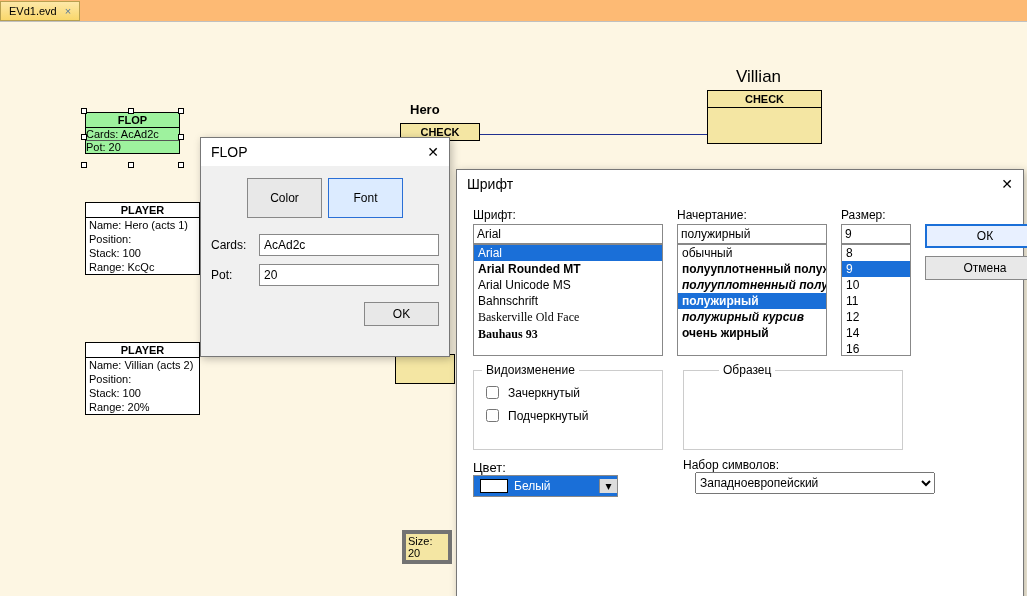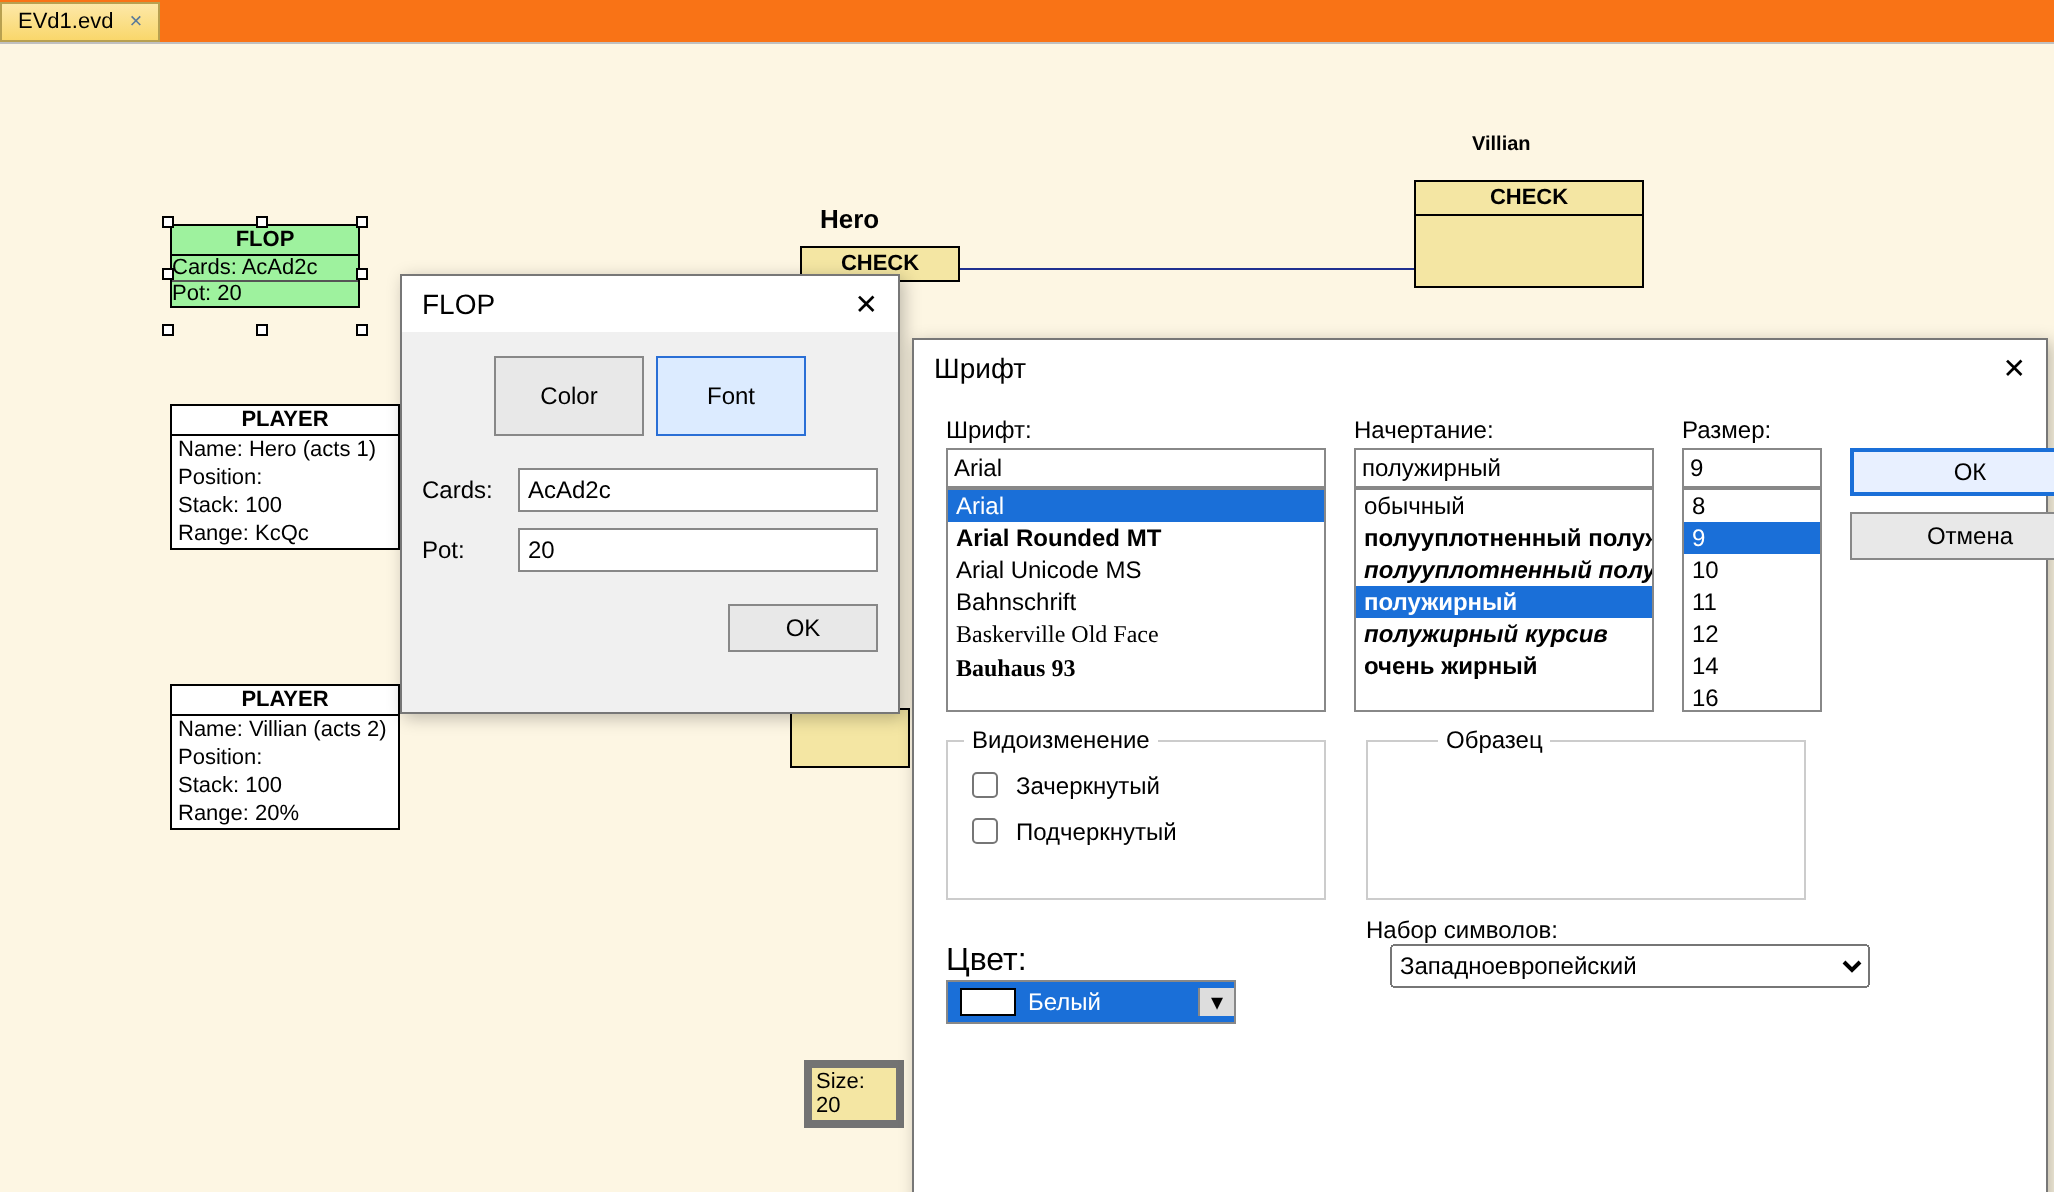--- a/index.html
+++ b/index.html
@@ -1,19 +1,19 @@
 <!DOCTYPE html>
 <html><head>
 <meta charset="utf-8">
 <style>
   * { box-sizing: border-box; font-family: Arial, sans-serif; }
   body { margin: 0; background: #fdf6e3; overflow: hidden; width: 1027px; height: 596px; position: relative; }
 
   
-  .tabbar { background: #f97316; height: 22px; display: flex; border-bottom: 1px solid #c0c0c0; }
+  .tabbar { background: #fdba74; height: 22px; display: flex; border-bottom: 1px solid #c0c0c0; }
   .tab { background: linear-gradient(#fde8a8,#f9d76b); border: 1px solid #b8a050; padding: 1px 8px; font-size: 11px; display: flex; align-items: center; gap: 8px; height: 20px; margin-top: 1px; }
   .tab .close { color: #5a7a9a; cursor: pointer; }
 
   .canvas { position: relative; width: 100%; height: calc(100% - 22px); top: 0; }
 
   
   .node { position: absolute; border: 1px solid #000; font-size: 11px; }
   .node .title { text-align: center; font-weight: bold; padding: 1px 0; border-bottom: 1px solid #000; }
   .node .body div { padding: 0 3px; line-height: 14px; }
 
@@ -21,21 +21,21 @@
   .flop-node .title { background: #9ef29e; }
   .flop-node .split { display: flex; flex-direction: column; }
   .flop-node .row { border-bottom: 1px solid #555; }
 
   .handle { position: absolute; width: 6px; height: 6px; background: #fff; border: 1px solid #000; }
 
   .player1 { left: 85px; top: 180px; width: 115px; background: #fff; }
   .player2 { left: 85px; top: 320px; width: 115px; background: #fff; }
 
   .hero-label { position: absolute; left: 410px; top: 80px; font-weight: bold; font-size: 13px; }
-  .villian-label { position: absolute; left: 736px; top: 45px; font-weight: bold; font-size: 10px; }
+  .villian-label { position: absolute; left: 736px; top: 45px; font-weight: normal; font-size: 17px; }
 
   .check-hero { position: absolute; left: 400px; top: 101px; width: 80px; background: #f4e6a3; border: 1px solid #000; text-align: center; font-size: 11px; font-weight: bold; padding: 2px 0; }
   .check-vill { position: absolute; left: 707px; top: 68px; width: 115px; background: #f4e6a3; border: 1px solid #000; }
   .check-vill .title { border-bottom: 1px solid #000; padding: 2px 0; }
   .check-vill .body { height: 35px; }
 
   .yellow-bit { position: absolute; left: 395px; top: 332px; width: 60px; height: 30px; background: #f4e6a3; border: 1px solid #000; }
   .size-bit { position: absolute; left: 402px; top: 508px; width: 50px; background: #f4e6a3; border: 4px solid #737373; font-size: 11px; padding: 1px 2px; }
 
   .connector { position: absolute; border-top: 1px solid #203090; }
@@ -230,21 +230,21 @@
           <span class="legend">Видоизменение</span>
           <div class="chk">
               <input type="checkbox" style="">
               <span>Зачеркнутый</span>
             </div>
           <div class="chk">
               <input type="checkbox" style="">
               <span>Подчеркнутый</span>
             </div>
         </div>
-        <div style="font-size:16px; margin-top:22px;">Цвет:</div>
+        <div style="font-size:13px; margin-top:10px;">Цвет:</div>
         <div class="color-sel">
           <span class="sw"></span>
           <span>Белый</span>
           <span class="arr">▾</span>
         </div>
       </div>
       <div>
         <div class="sample">
           <span class="legend">Образец</span>
           <span>AaBbYyZz</span>

